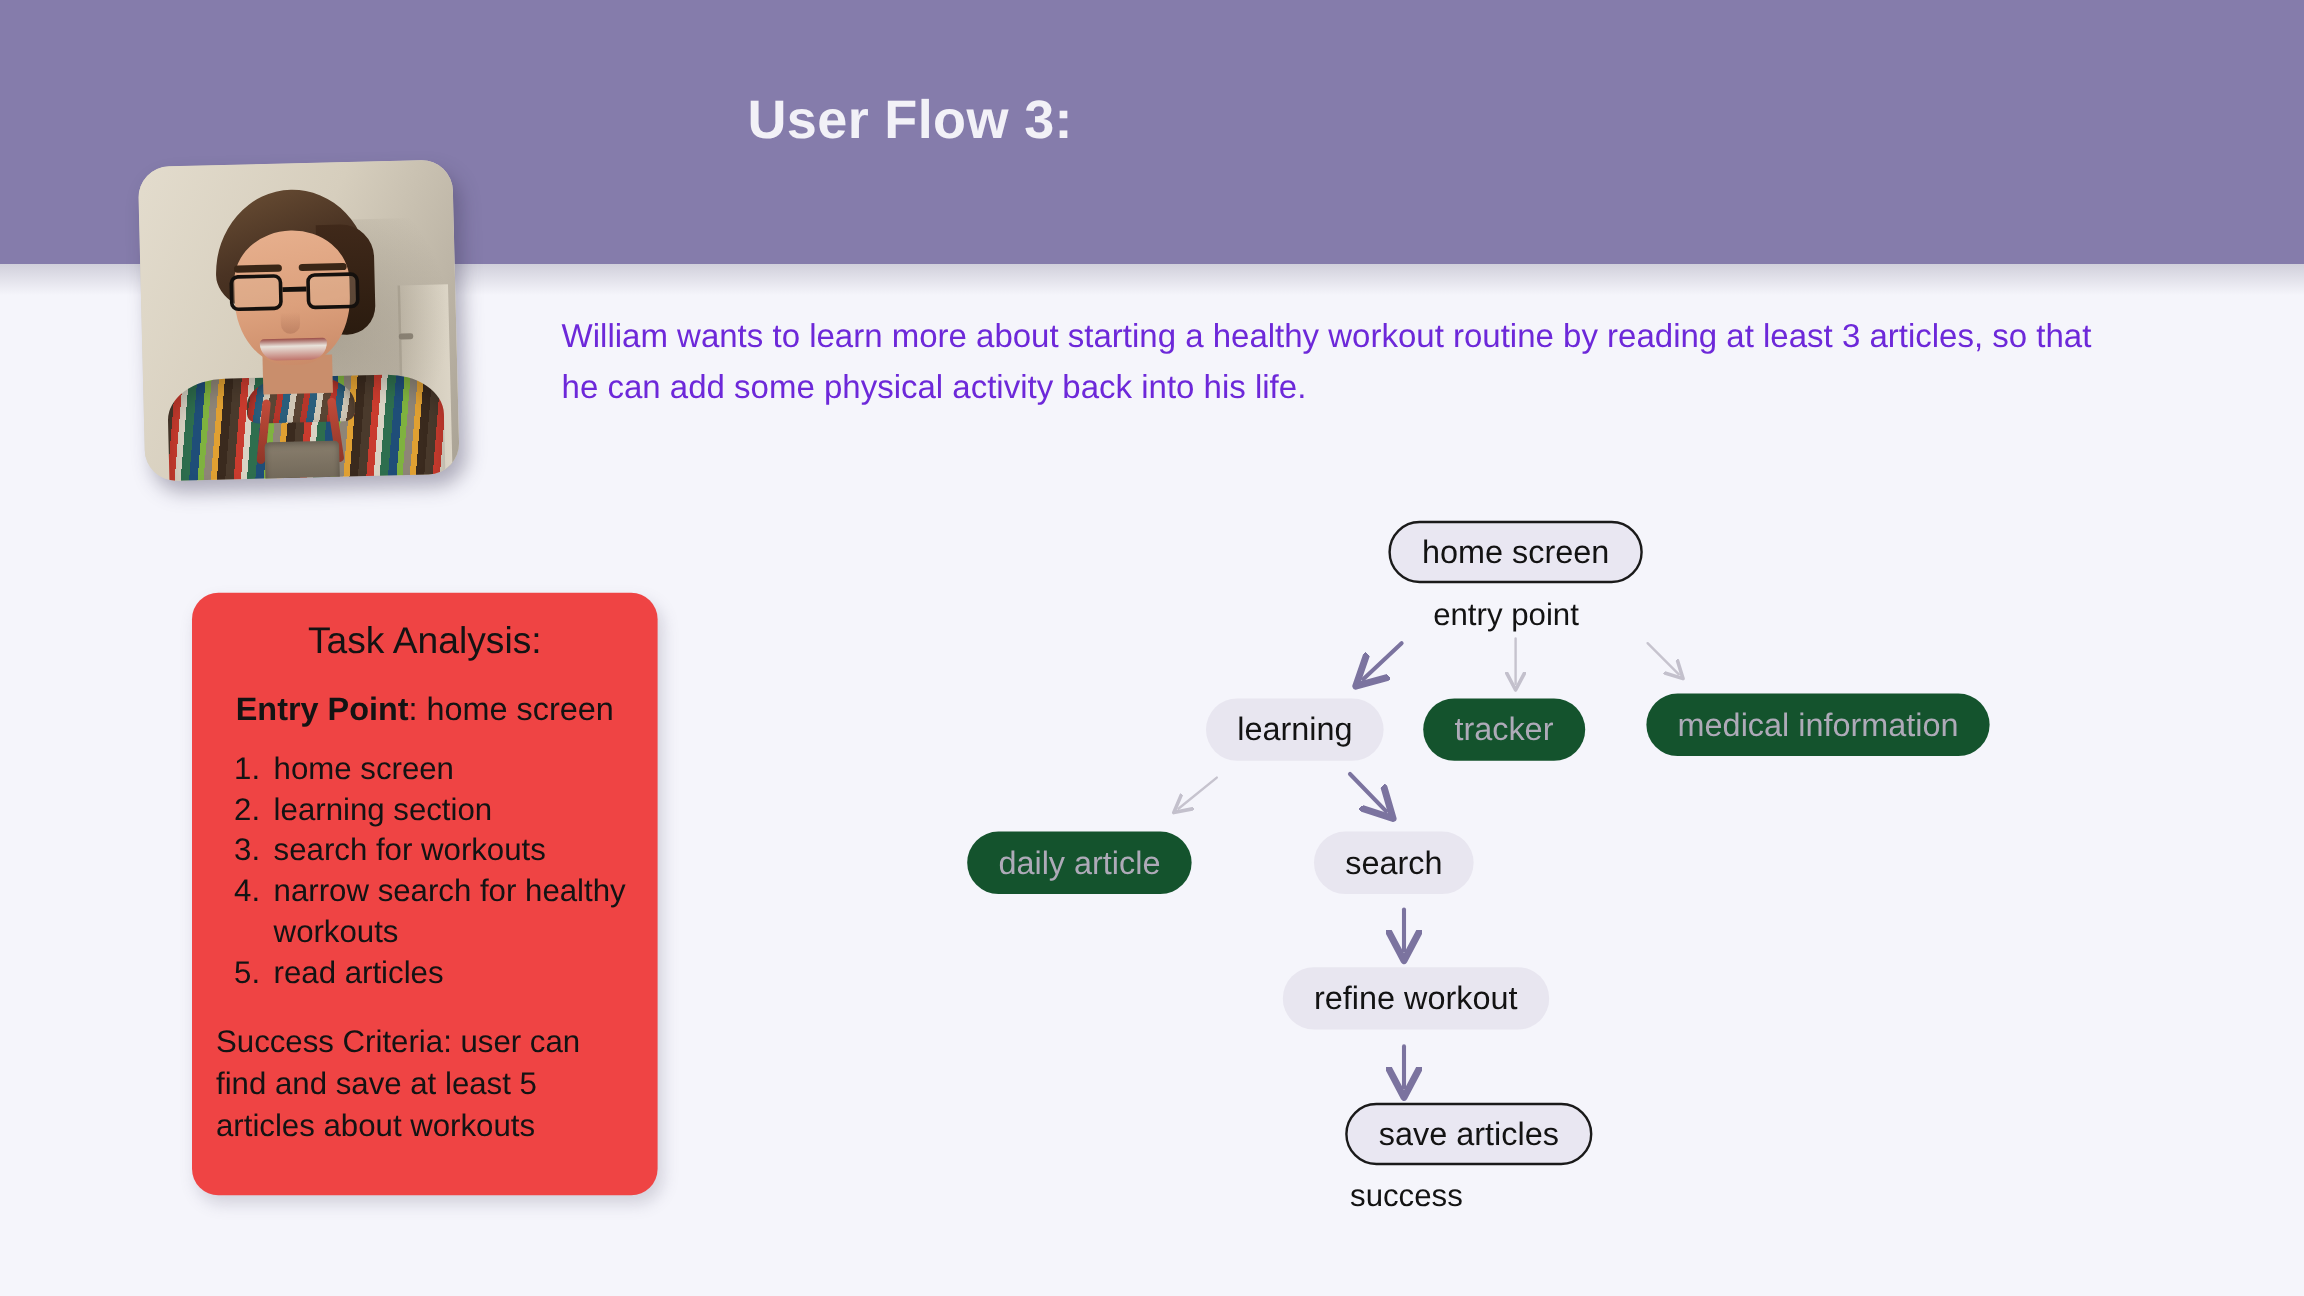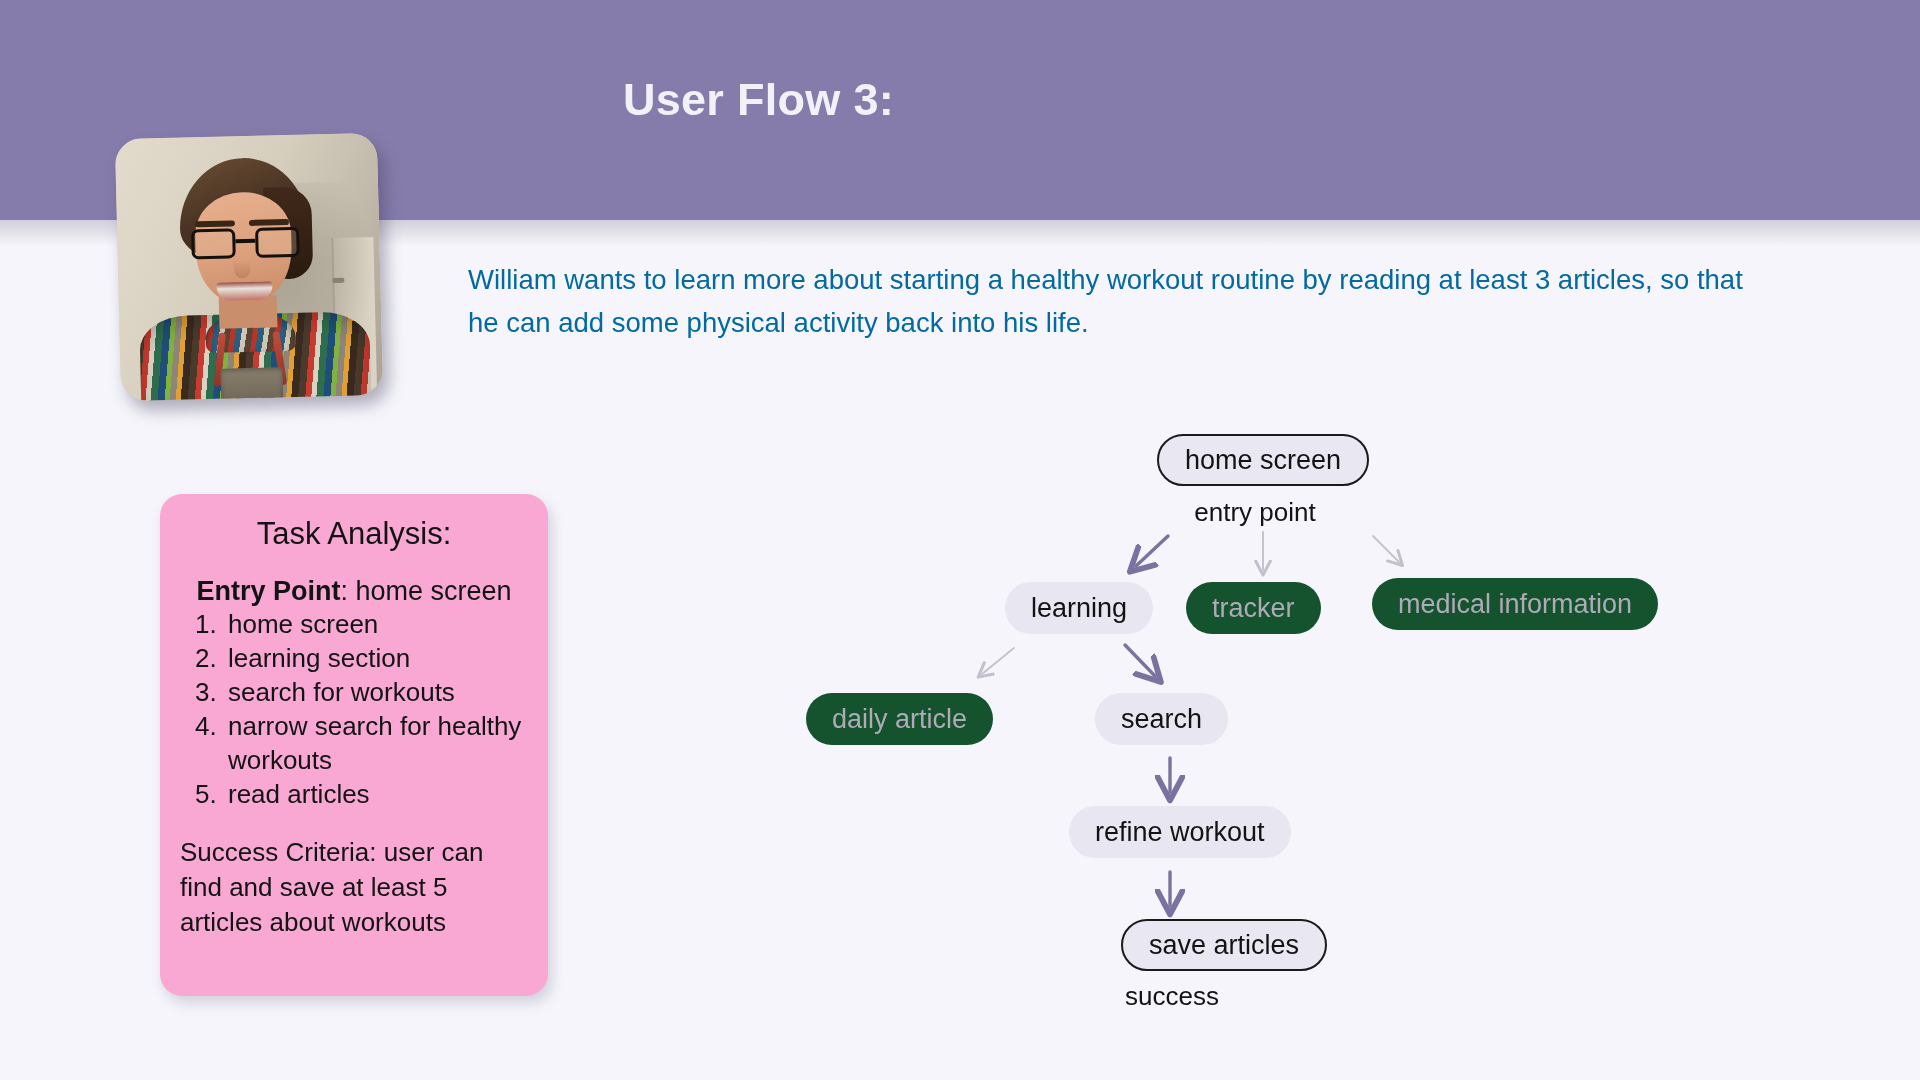--- a/index.html
+++ b/index.html
@@ -171,49 +171,50 @@
   .ph-string.r { left: 156px; transform: rotate(-7deg); }
 
   
   .description {
     position: absolute;
     left: 468px;
     top: 258px;
     width: 1290px;
     font-size: 27.5px;
     line-height: 43px;
-    color: #0369a1;
+    color: #6d28d9;
     z-index: 3;
   }
 
   
   .task-card {
     position: absolute;
     left: 160px;
     top: 494px;
     width: 388px;
     height: 502px;
-    background: #f9a8d4;
+    background: #ef4444;
     border-radius: 22px;
     box-shadow: 4px 7px 13px rgba(90,85,115,0.22);
     padding: 22px 20px 0 20px;
     z-index: 3;
   }
 
   .task-title {
     text-align: center;
     font-size: 31px;
     color: #131313;
     margin-bottom: 24px;
   }
 
   .task-entry {
     font-size: 27px;
     color: #131313;
     text-align: center;
+    margin-bottom: 16px;
     white-space: nowrap;
   }
   .task-entry b { font-weight: bold; }
 
   .task-steps {
     margin: 0 0 24px 44px;
     font-size: 26px;
     line-height: 34px;
     color: #131313;
   }

